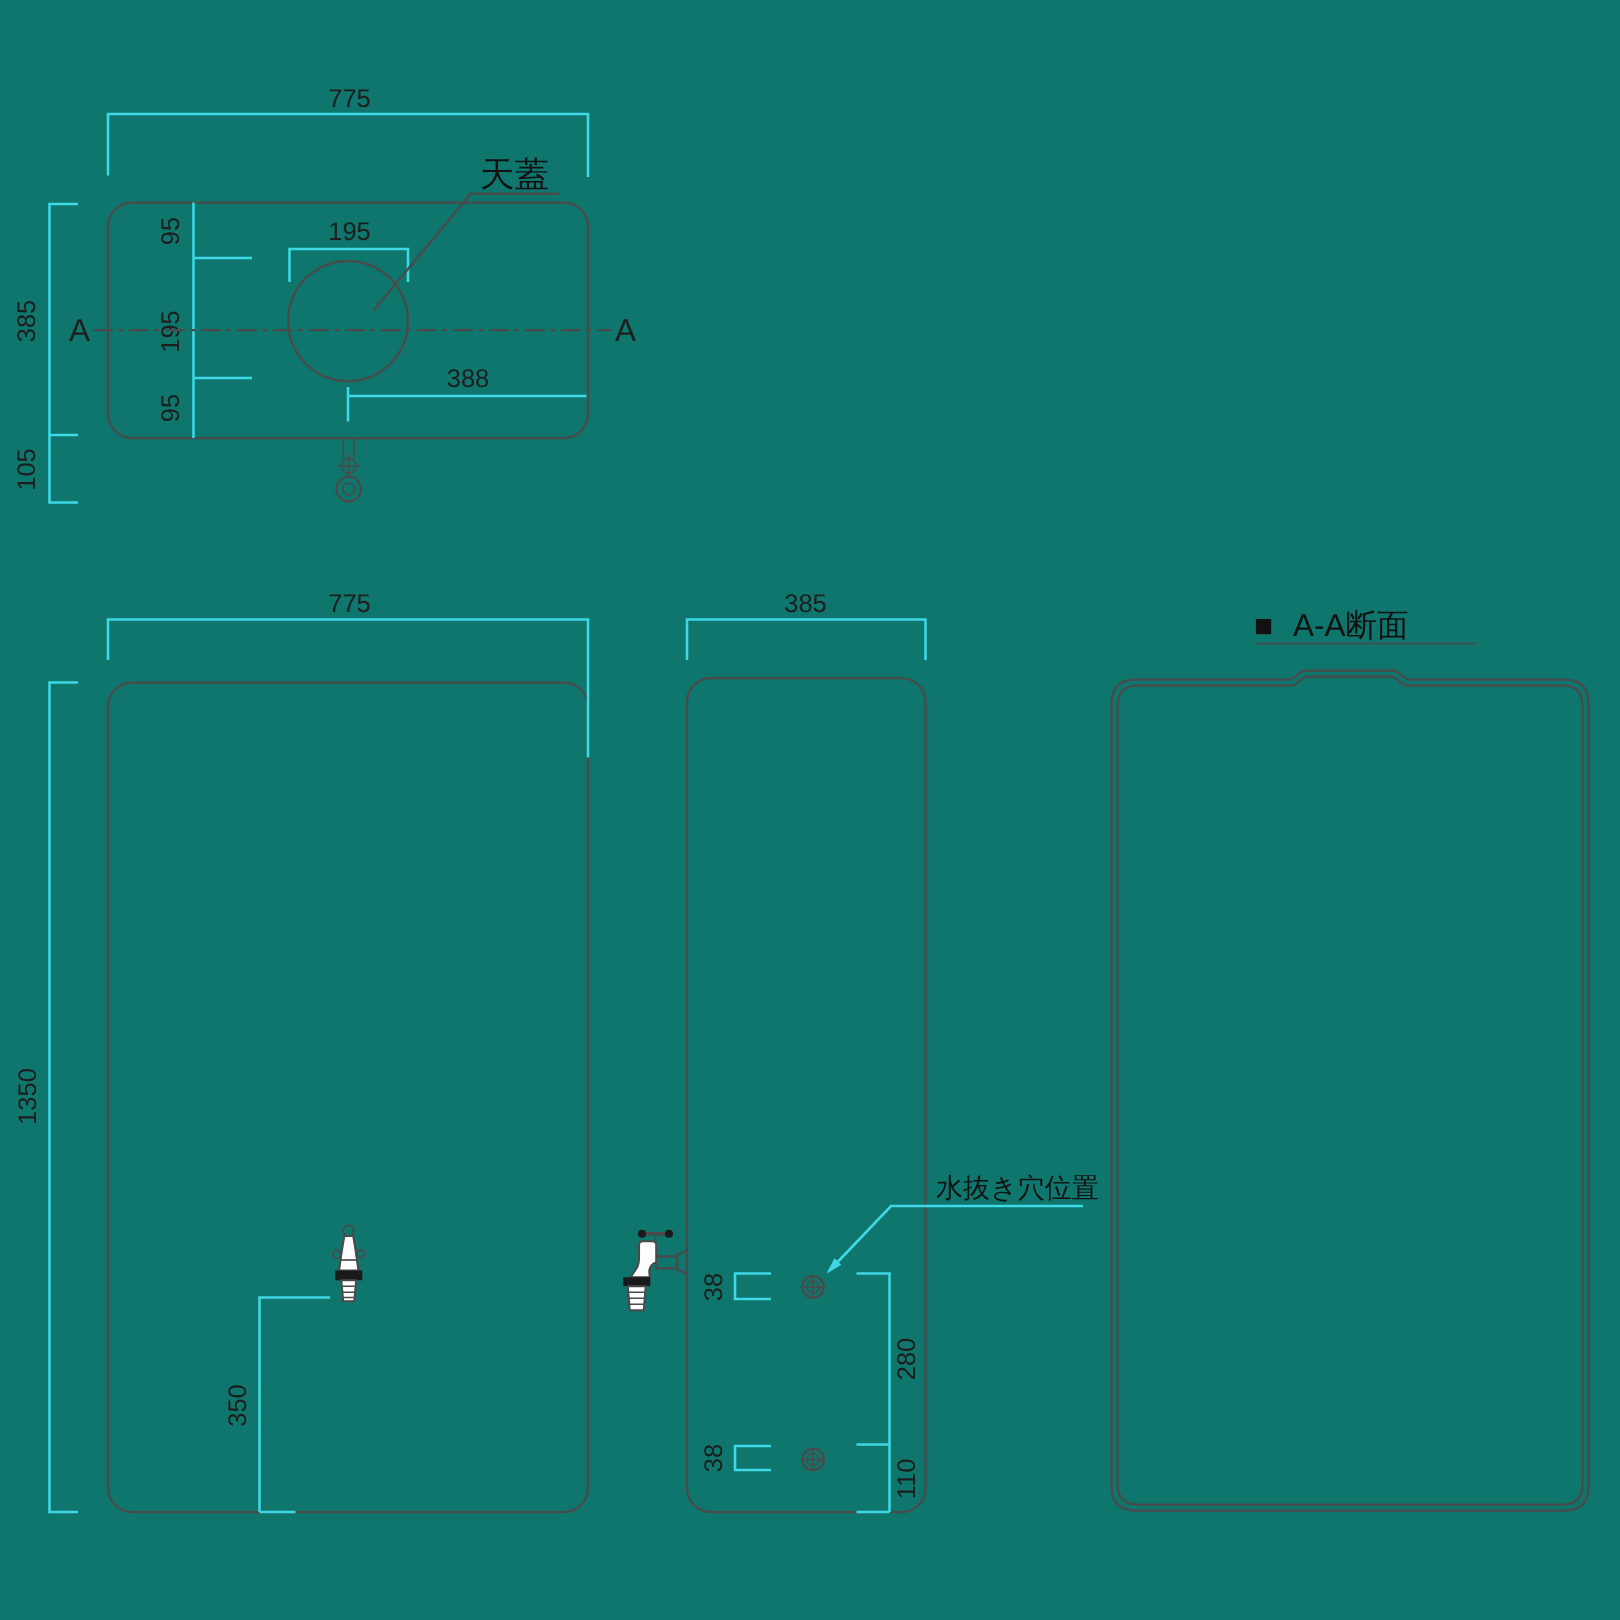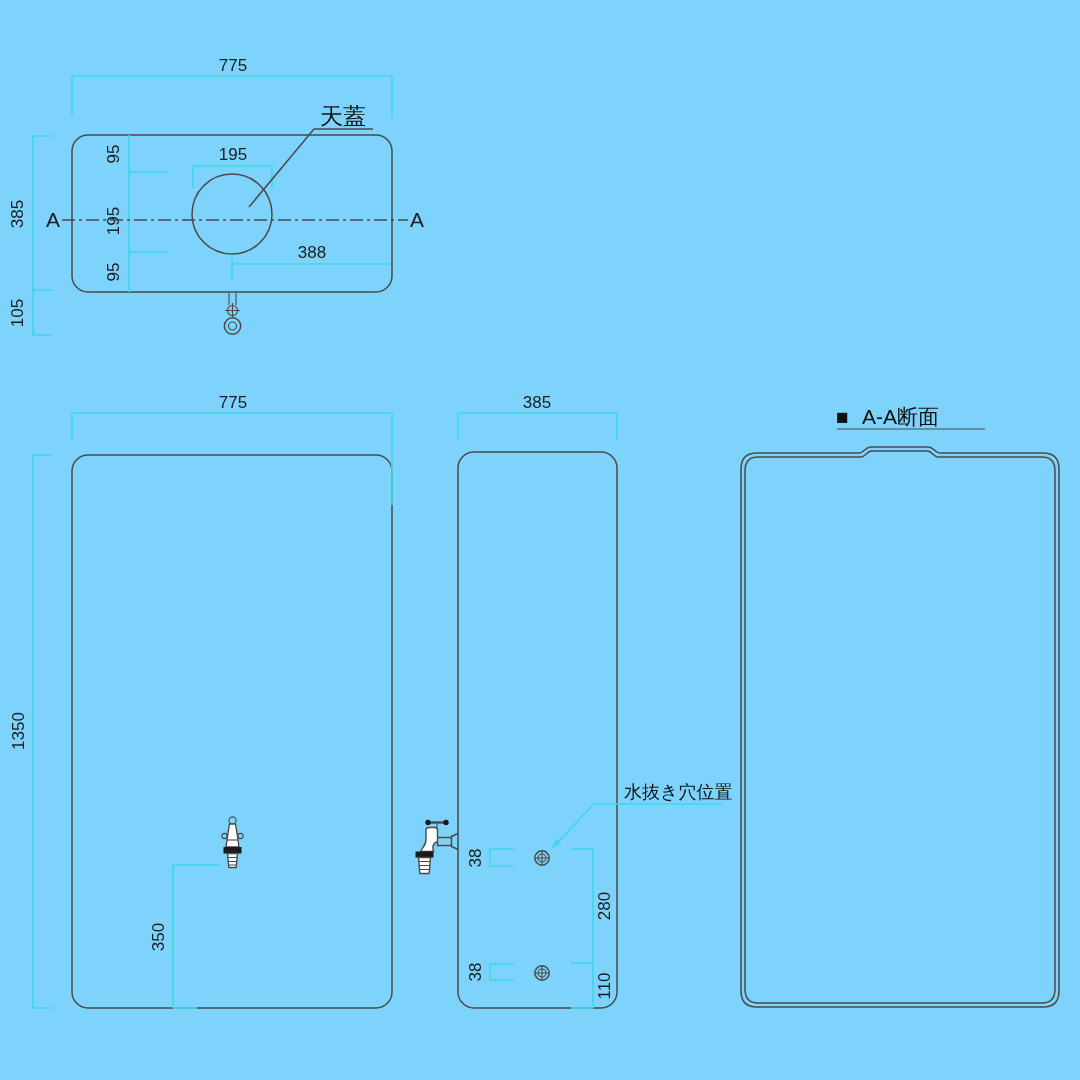--- a/index.html
+++ b/index.html
@@ -1,16 +1,16 @@
 <!DOCTYPE html>
 <html><head>
 <meta charset="utf-8">
 <style>
   html,body{margin:0;padding:0;background:#fff;}
-  .page{width:1080px;height:1080px;background:#7dd3fc;position:relative;overflow:hidden;}
+  .page{width:1080px;height:1080px;background:#0f766e;position:relative;overflow:hidden;}
   svg{display:block;}
   
   .g{stroke:#4a4a4a;stroke-width:1.5;fill:none;stroke-linejoin:round;}
   .gthin{stroke:#4a4a4a;stroke-width:1.1;fill:none;}
   .fillb{fill:#1a1a1a;stroke:none;}
   .fillw{fill:#ffffff;stroke:#4a4a4a;stroke-width:1.4;stroke-linejoin:round;}
   
   .c{stroke:#3fd8e5;stroke-width:1.7;fill:none;}
   .carrow{fill:#3fd8e5;stroke:none;}
   

